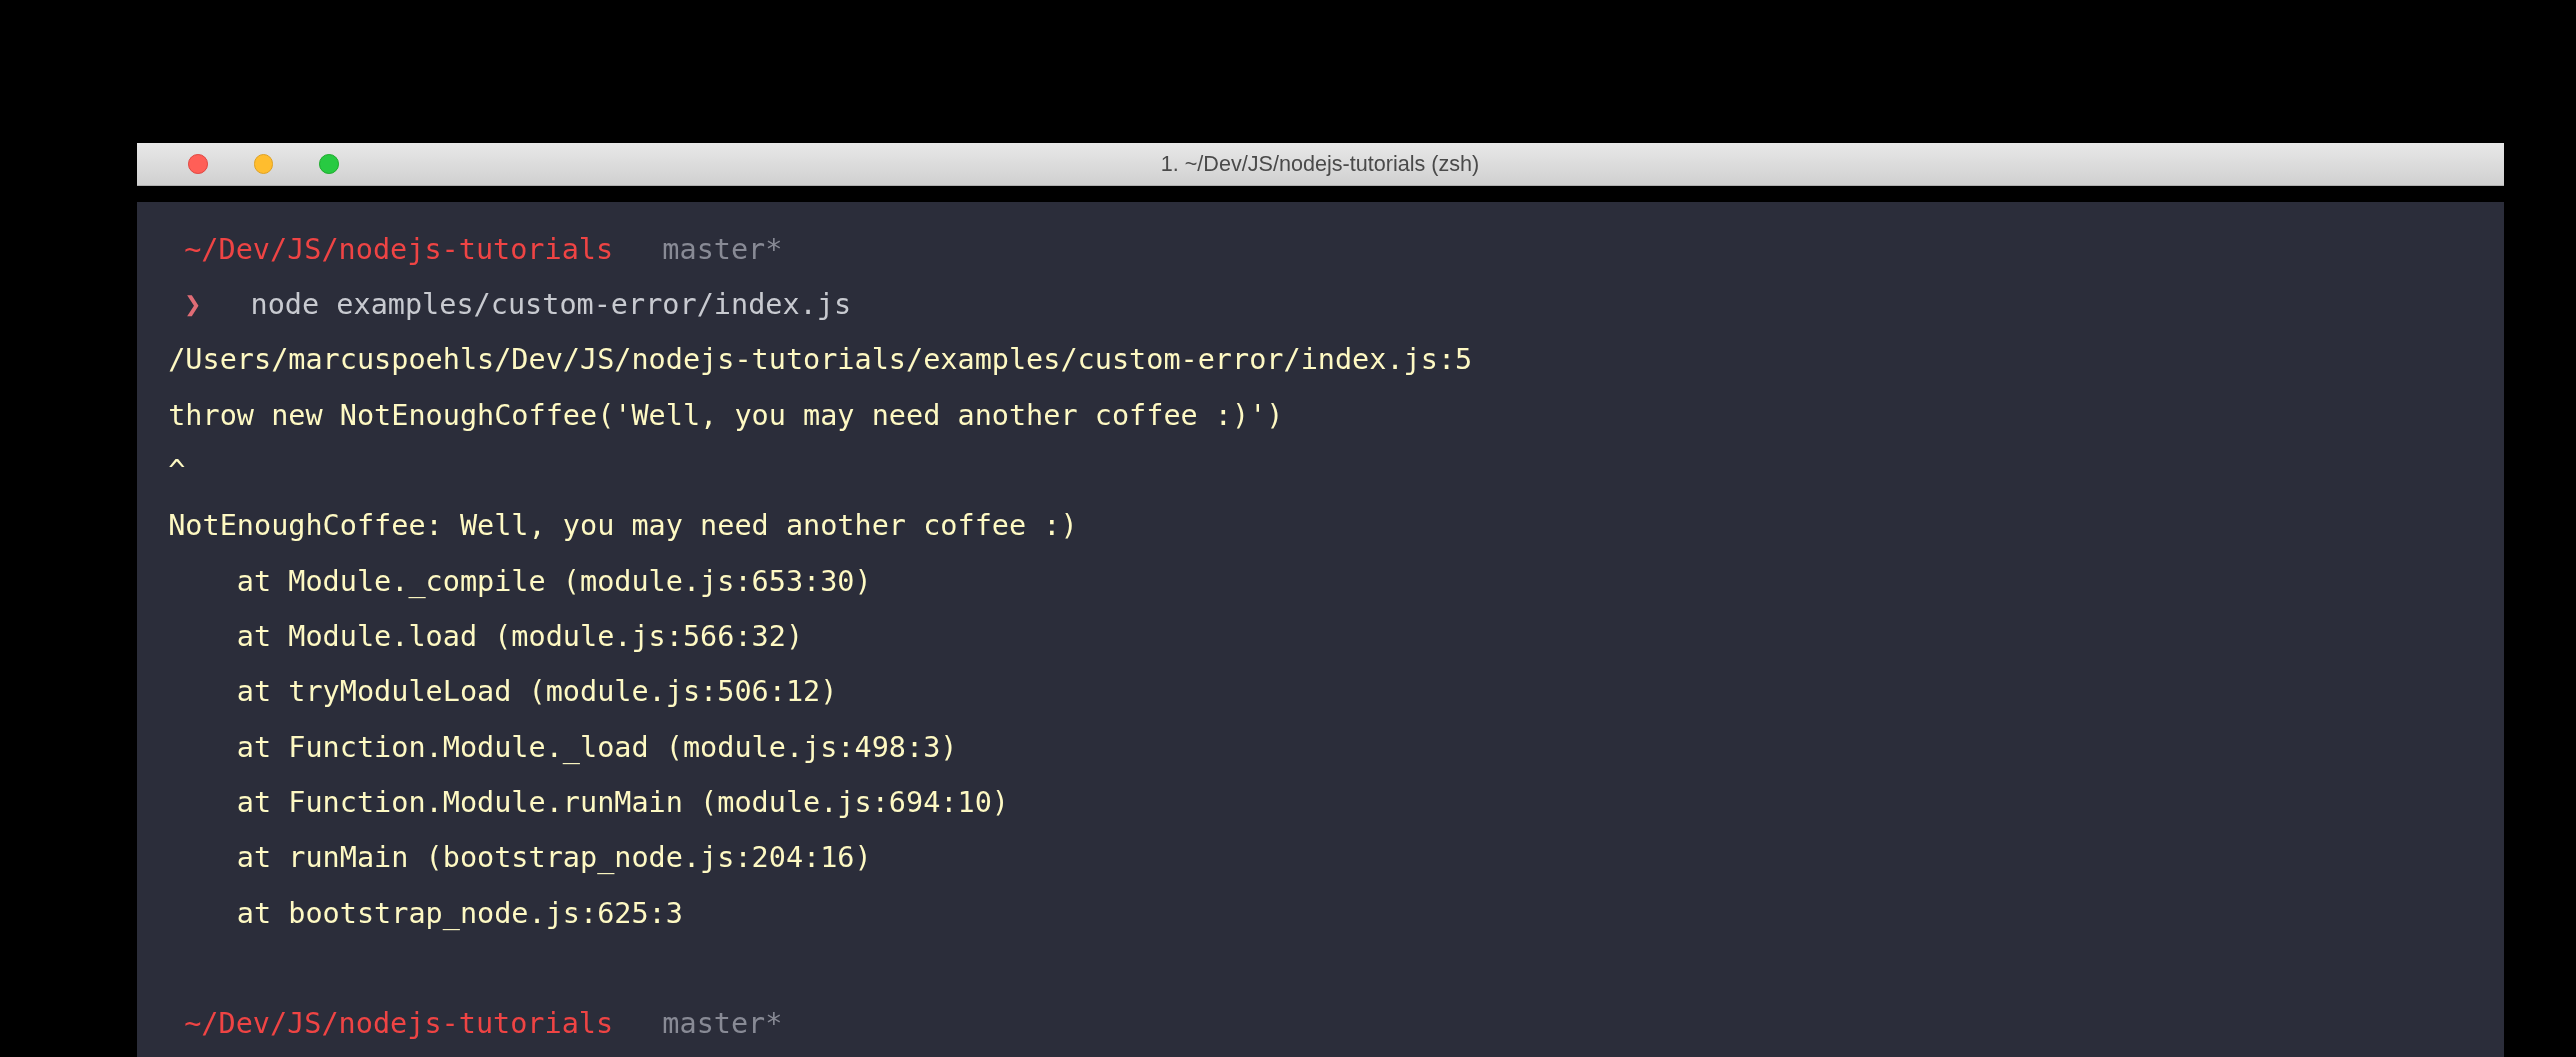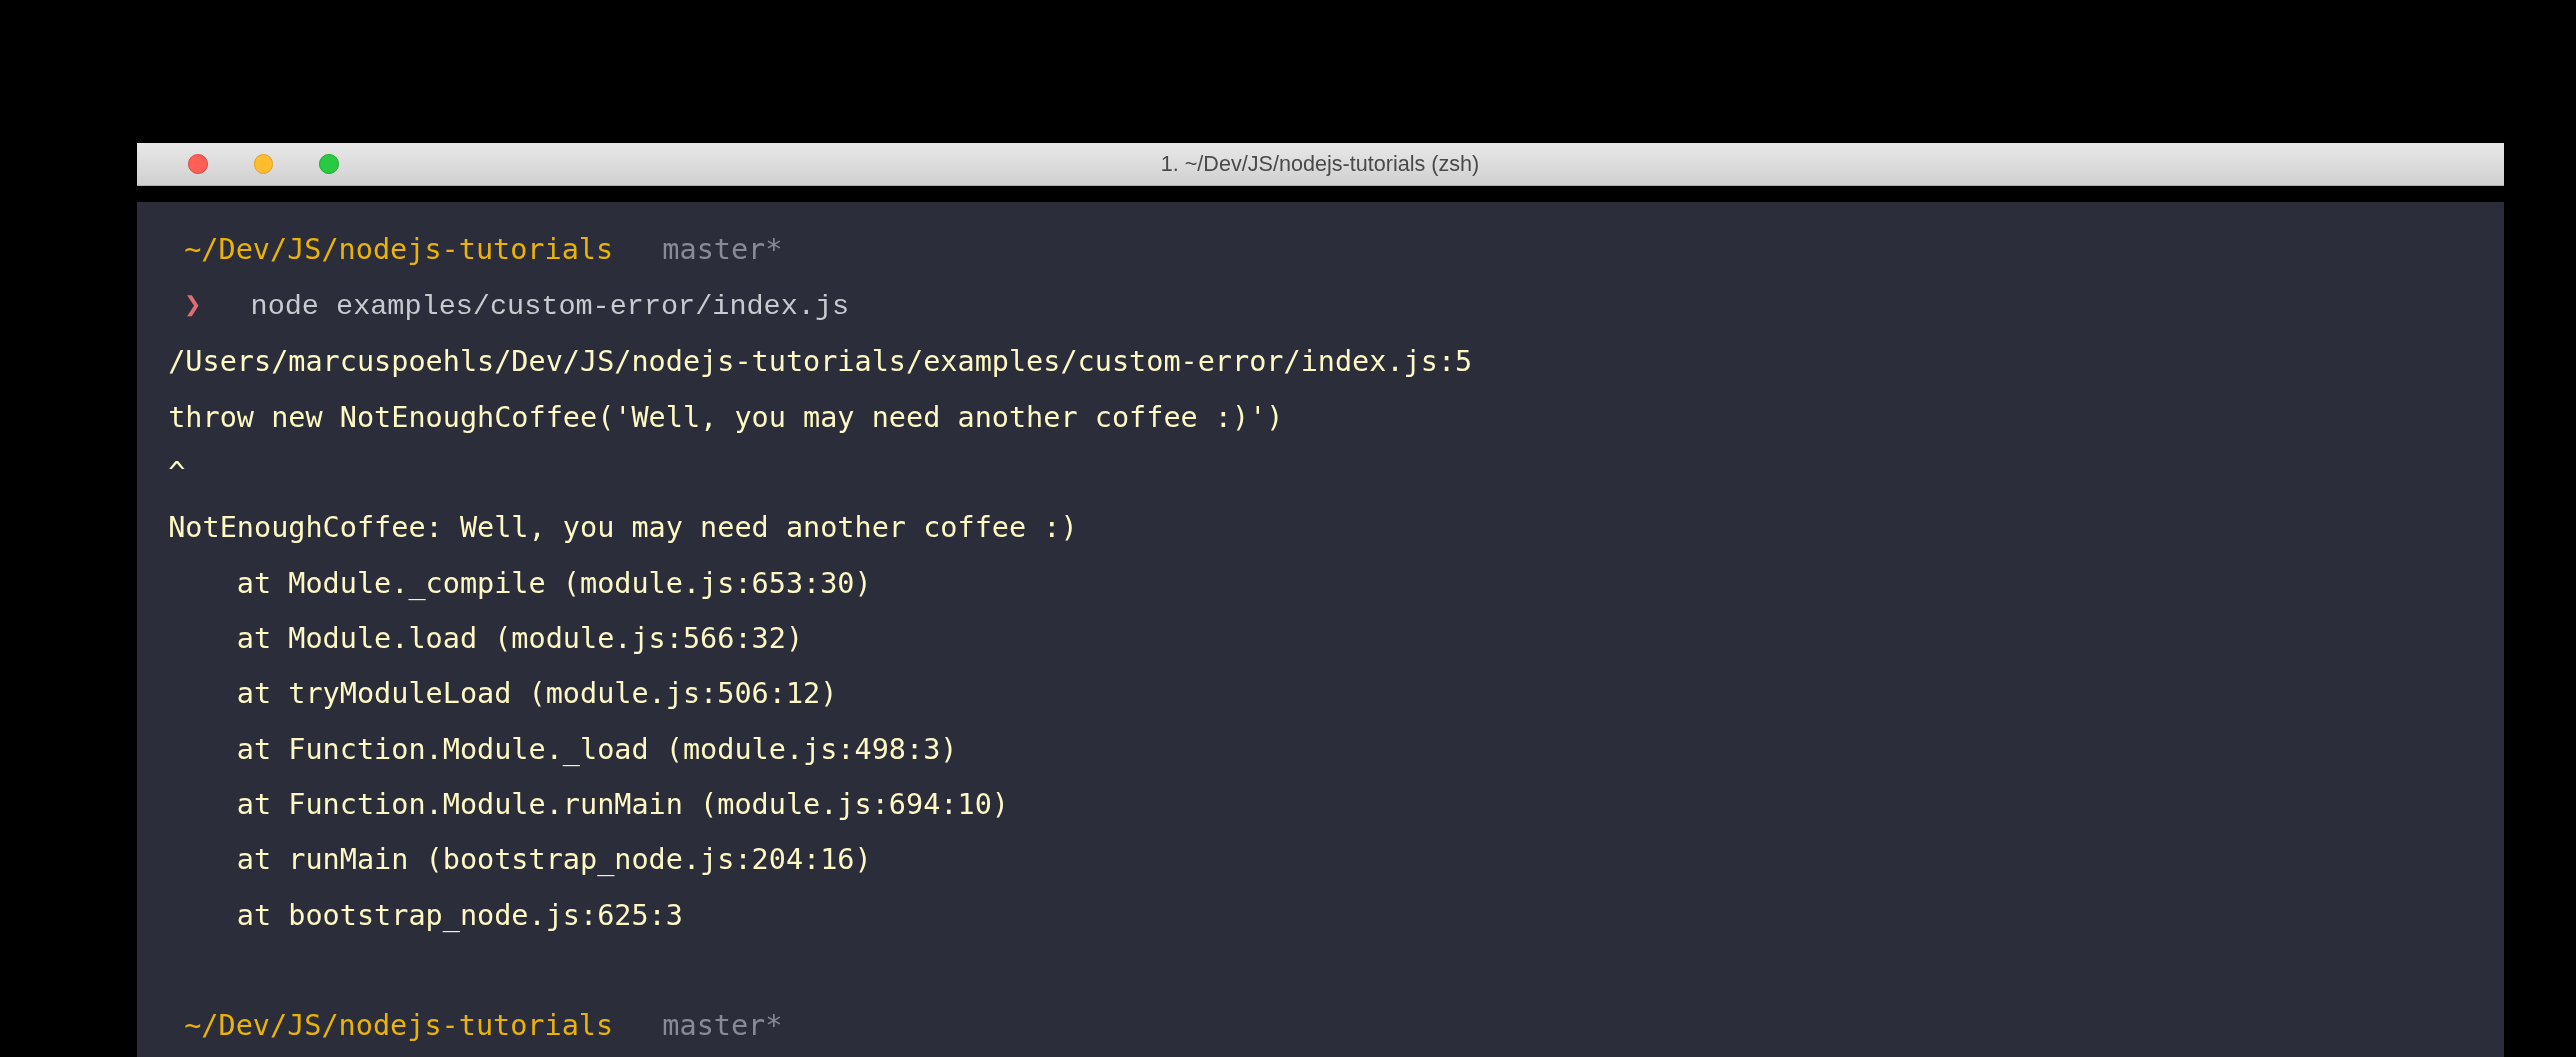--- a/index.html
+++ b/index.html
@@ -58,24 +58,24 @@
       background: #2b2d3a;
       padding: 11.8px 15.7px 118px 15.7px;
       font-size: 28.5px;
       line-height: 1.38;
       color: #c8cad0;
       min-height: 865px;
     }
     .line {
       white-space: pre;
     }
-    .path { color: #eab308; text-align: right; }
+    .path { color: #ef4444; text-align: right; }
     .branch { color: #888a95; }
     .prompt-char { color: #e06c75; font-weight: bold; }
-    .cmd { color: #c8cad0; font-family: Liberation Mono, monospace; }
+    .cmd { color: #c8cad0; }
     .output { color: #fef9c3; }
     .cursor {
       display: inline-block;
       width: 2.9px;
       height: 31px;
       background: #c8cad0;
       vertical-align: text-bottom;
       margin-left: 2px;
       position: relative;
       top: 2px;

